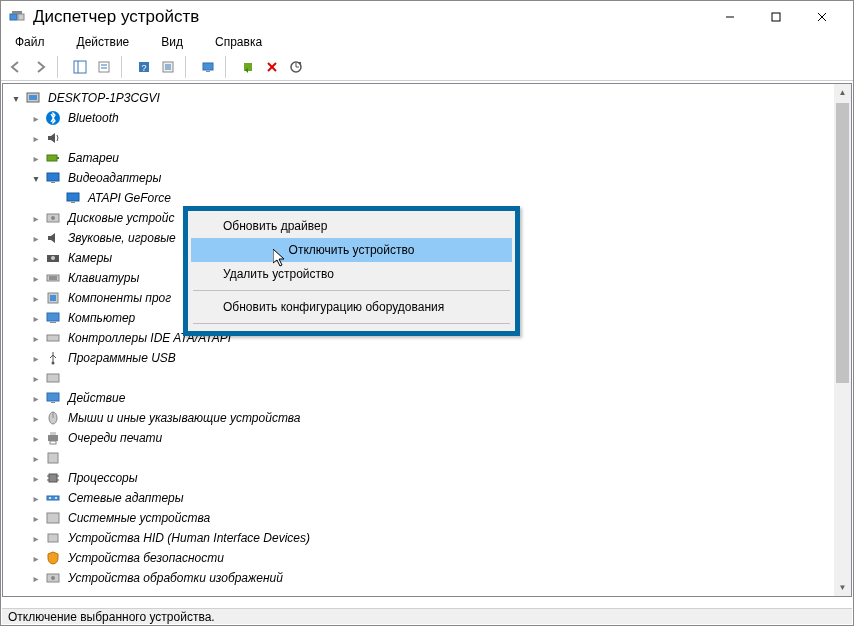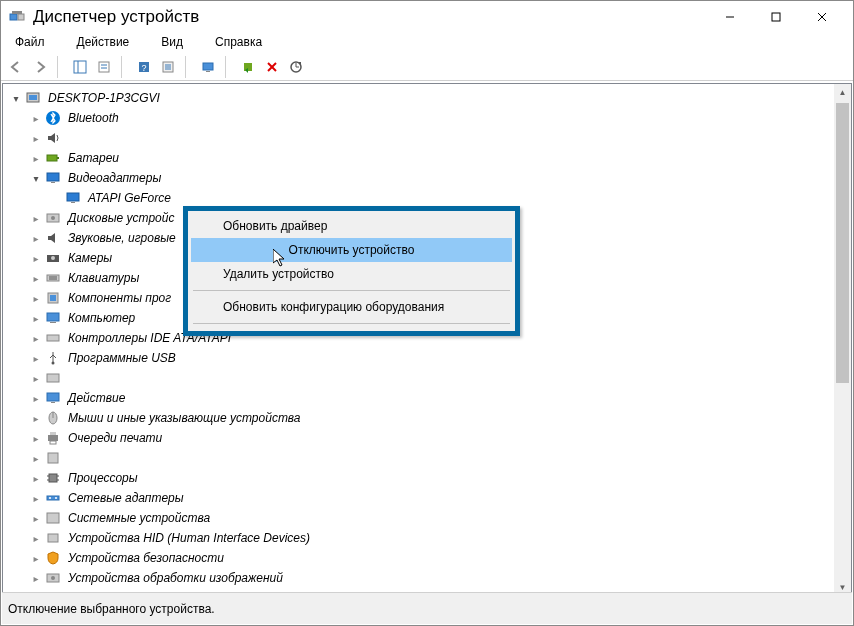--- a/index.html
+++ b/index.html
@@ -126,21 +126,21 @@
     padding: 5px 32px 5px 32px;
     font-size: 12px;
   }
   .cm-item.highlight { background: #91c9f7; text-align: center; }
   .cm-sep { height:1px; background:#c0c0c0; margin:4px 2px; }
   .cm-item.bold { font-weight: bold; }
   
   .statusbar {
     position: absolute;
     left:1px; right:1px; bottom:1px;
-    height: 32px;
+    height: 16px;
     border-top: 1px solid #d0d0d0;
     background: #f0f0f0;
     display: flex; align-items: center;
     padding: 0 6px;
     font-size: 12px;
   }
   
   .cursor {
     position: absolute;
     left: 272px; top: 248px;

